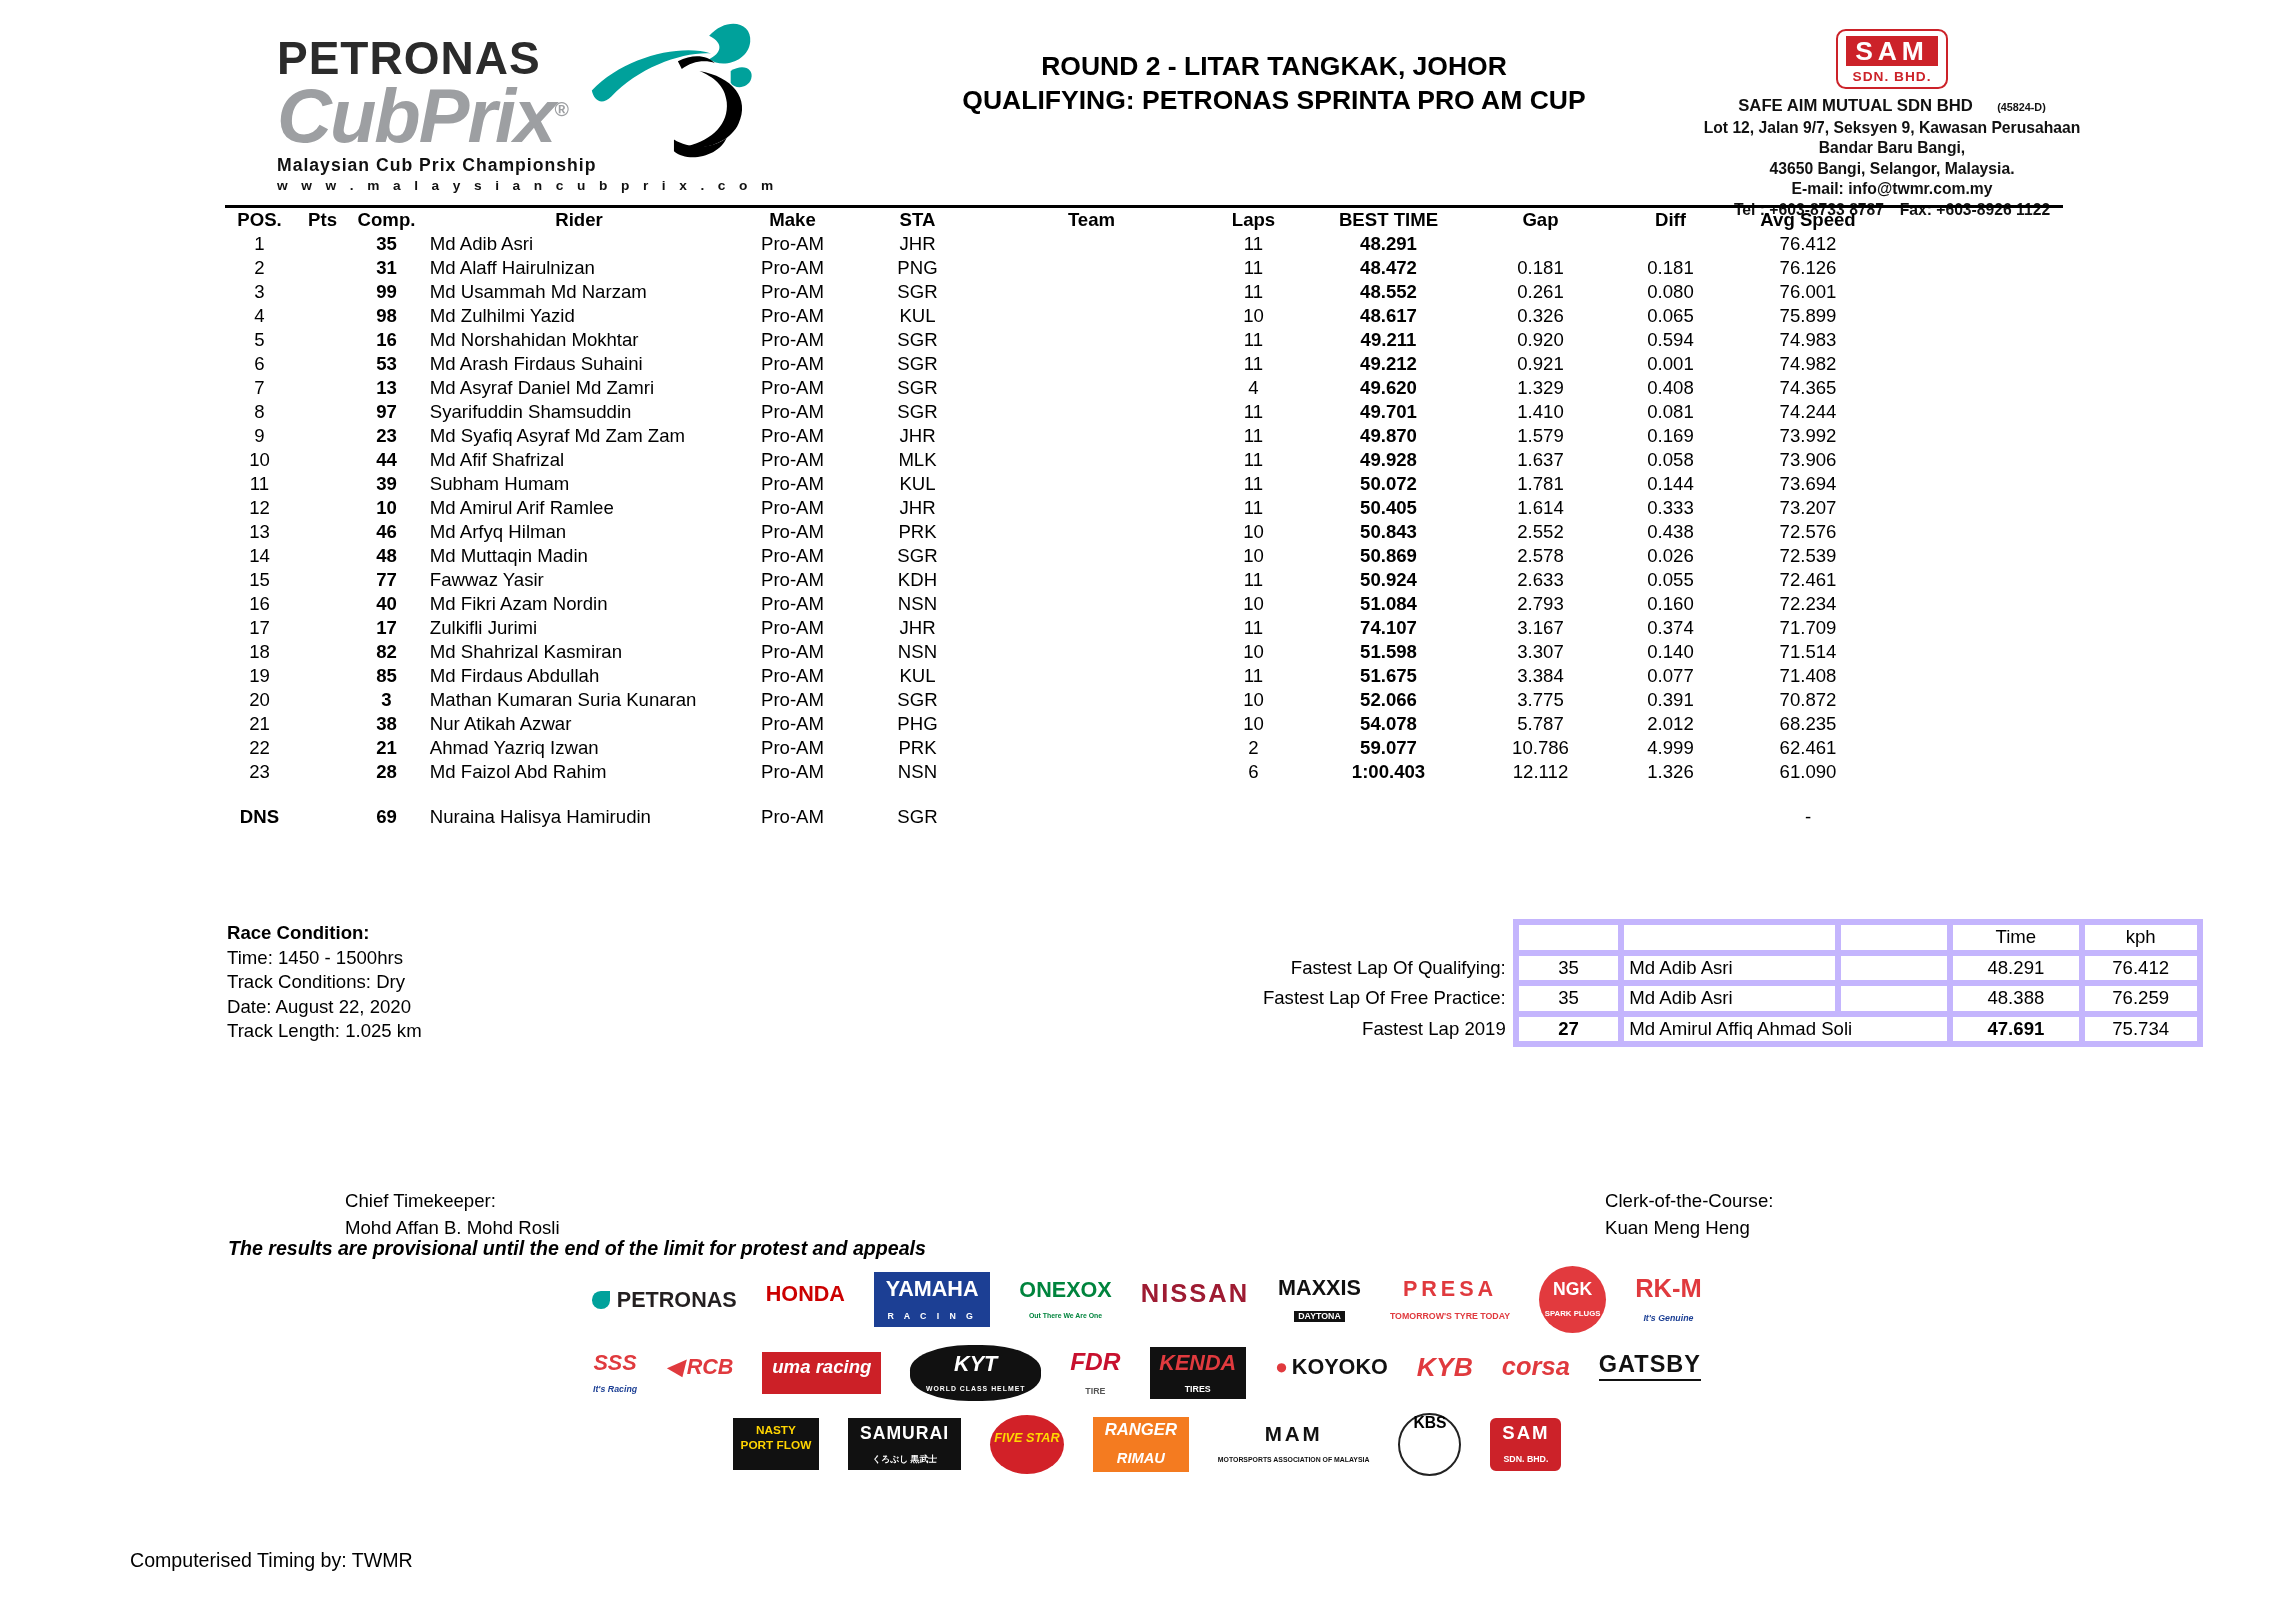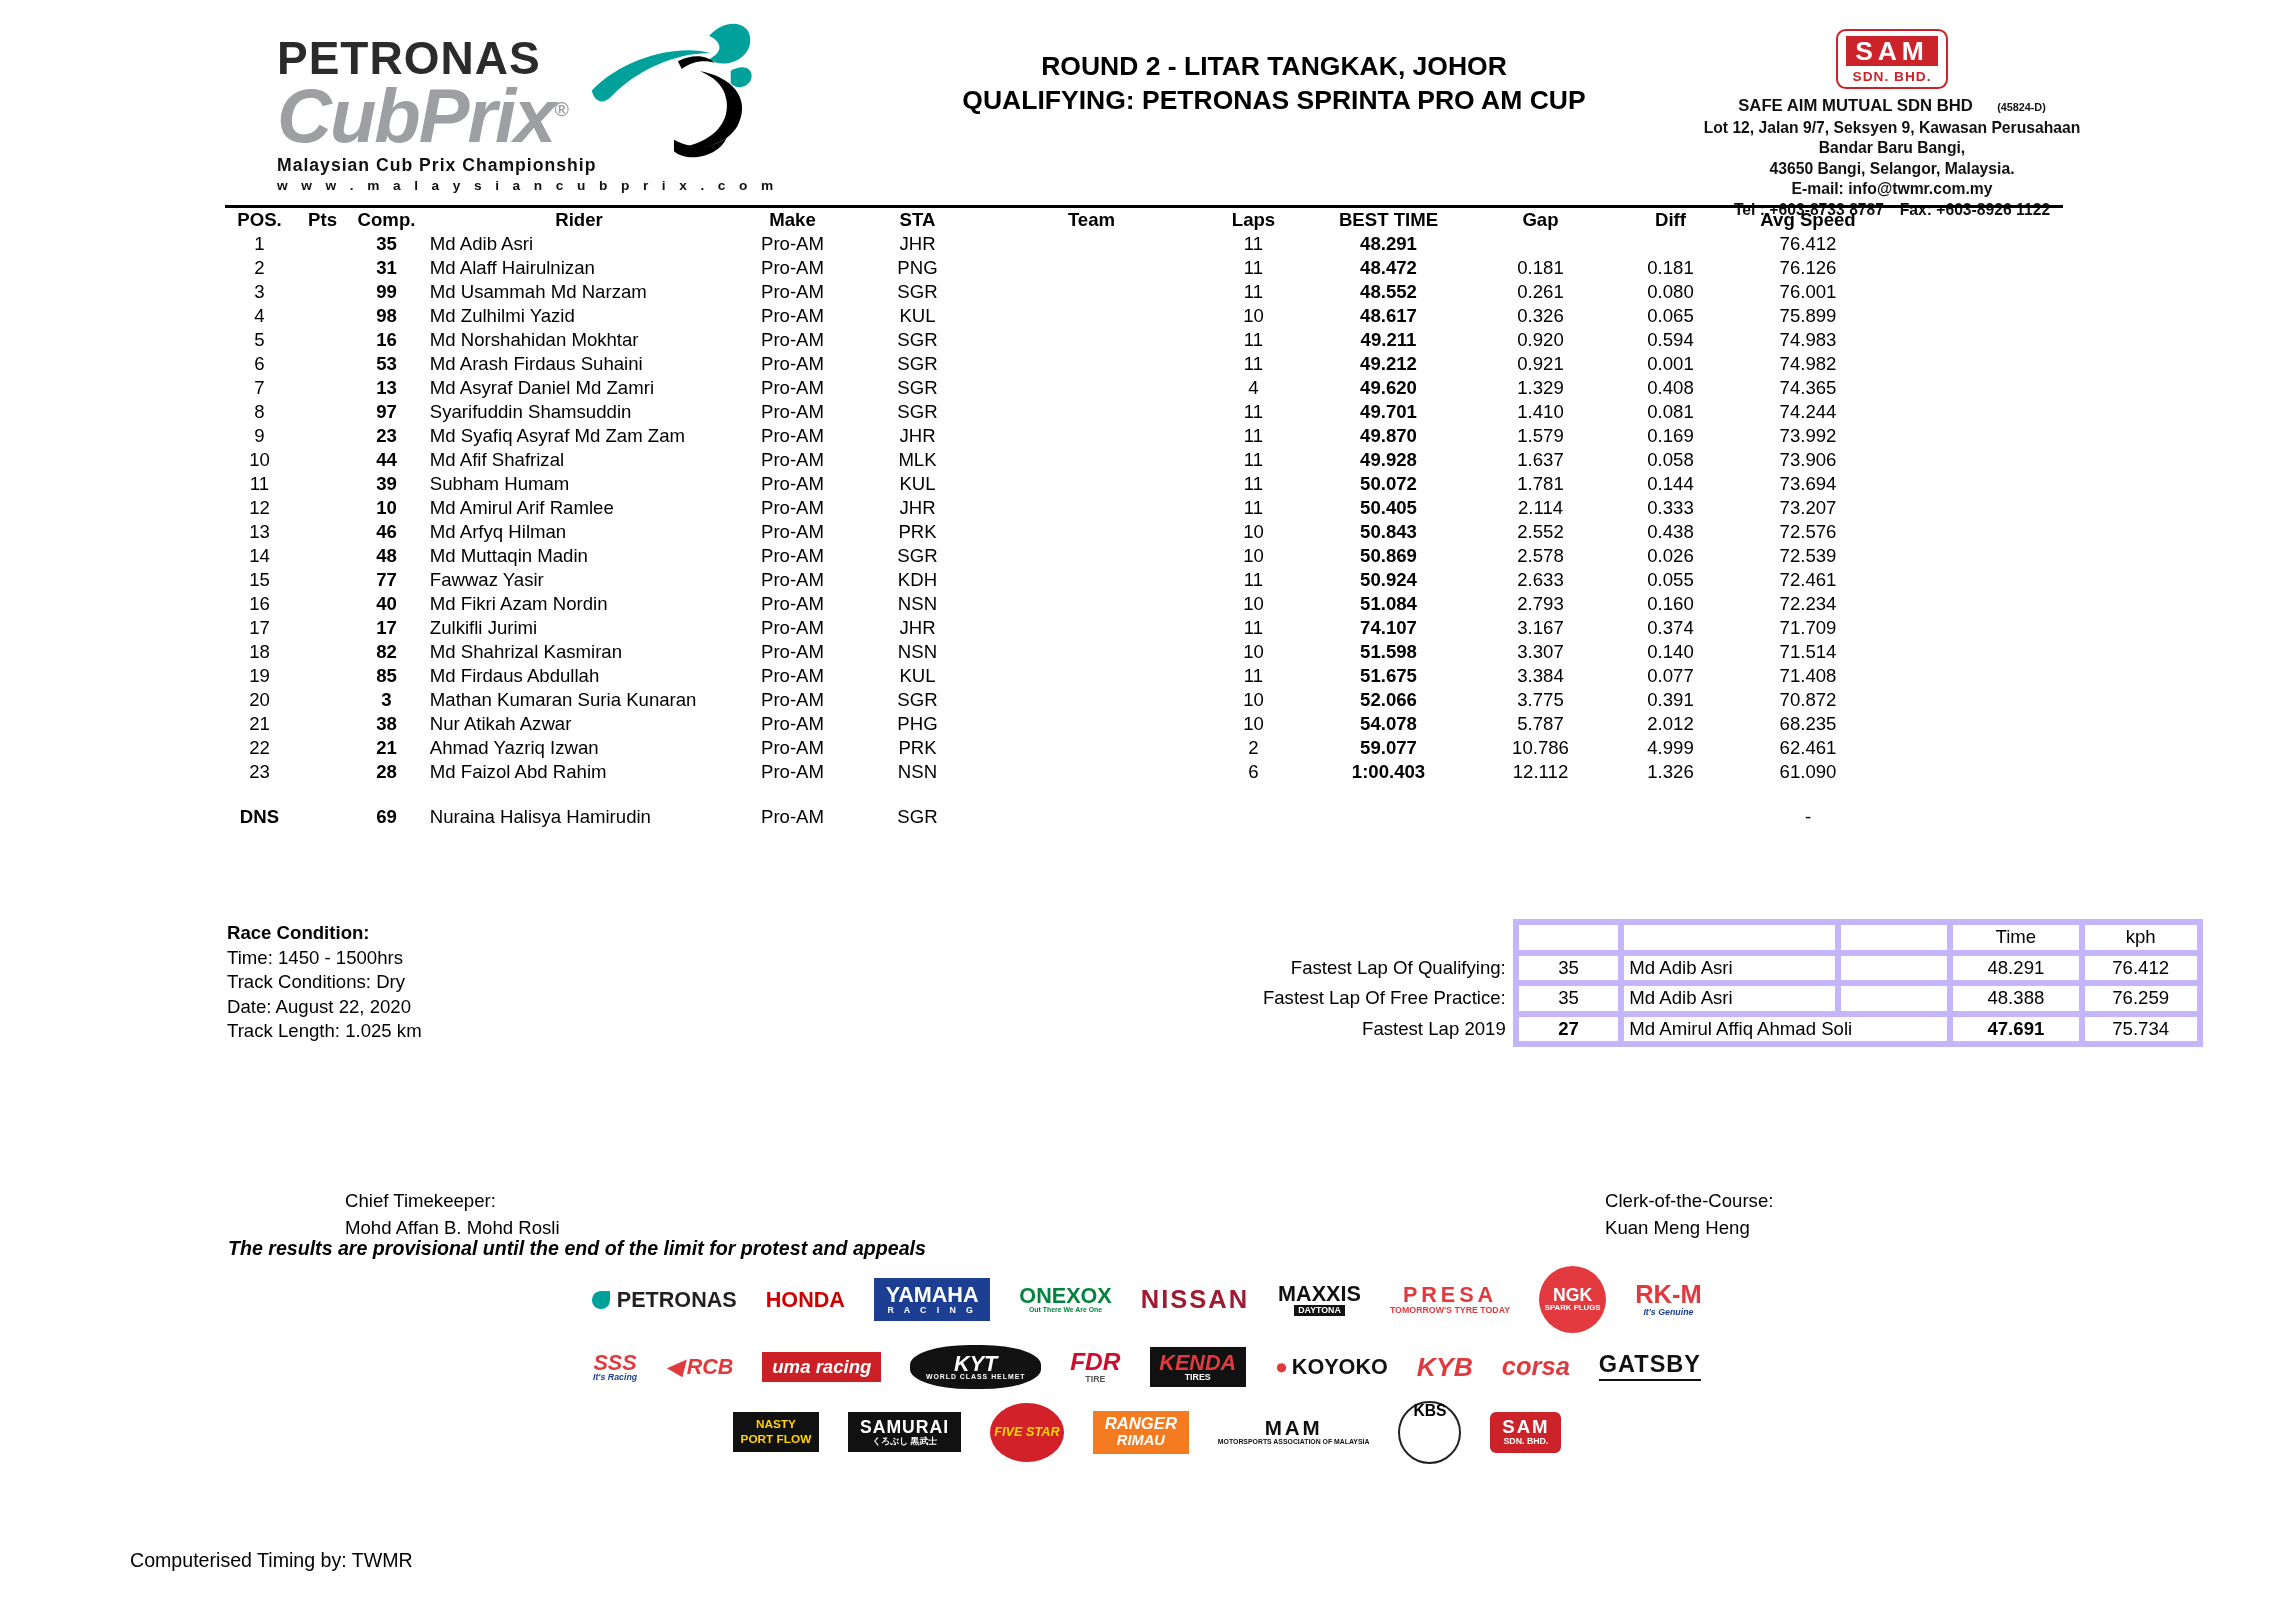--- a/index.html
+++ b/index.html
@@ -59,21 +59,21 @@
   
   .officials-left{position:absolute;left:345px;top:1188px;font-size:18.6px;line-height:26.5px;}
   .officials-right{position:absolute;left:1605px;top:1188px;font-size:18.6px;line-height:26.5px;}
   .provisional{position:absolute;left:228px;top:1237px;font-size:19.6px;font-weight:700;font-style:italic;}
 
   
   .sponsor-rows{position:absolute;left:314px;top:1266px;width:1666px;}
   .sponsor-row{display:flex;justify-content:center;align-items:center;gap:29px;margin-bottom:11.8px;}
   .sponsor{display:inline-flex;flex-direction:column;align-items:center;font-weight:700;line-height:1;text-align:center;}
   .sp-name{font-size:21.6px;}
-  .sp-sub{display:block;font-style:normal;font-size:8.8px;margin-top:0;font-weight:700;}
+  .sp-sub{display:block;font-style:normal;font-size:8.8px;margin-top:12px;font-weight:700;}
 
   .sp-petronas{flex-direction:row;color:#231f20;}
   .sp-petronas .sp-name::before{content:"";display:inline-block;width:17.6px;height:17.6px;margin-right:6.9px;
         background:#00a19b;border-radius:50% 0 50% 50%;vertical-align:-2px;}
   .sp-honda{color:#cc0000;}
   .sp-yamaha{background:#1c3f94;color:#fff;padding:5.9px 11.8px;}
   .sp-yamaha .sp-sub{letter-spacing:3.9px;color:#fff;}
   .sp-onexox{color:#00843d;}
   .sp-onexox .sp-sub{color:#00843d;font-size:6.9px;}
   .sp-nissan{color:#9e1b32;}
@@ -373,21 +373,21 @@
         <tr>
           <td class="c-pos">12</td>
           <td class="c-pts"></td>
           <td class="c-comp">10</td>
           <td class="c-rider">Md Amirul Arif Ramlee</td>
           <td class="c-make">Pro-AM</td>
           <td class="c-sta">JHR</td>
           <td class="c-team"></td>
           <td class="c-laps">11</td>
           <td class="c-best">50.405</td>
-          <td class="c-gap">2.114</td>
+          <td class="c-gap">1.614</td>
           <td class="c-diff">0.333</td>
           <td class="c-avg">73.207</td>
         </tr>
 
         <tr>
           <td class="c-pos">13</td>
           <td class="c-pts"></td>
           <td class="c-comp">46</td>
           <td class="c-rider">Md Arfyq Hilman</td>
           <td class="c-make">Pro-AM</td>

